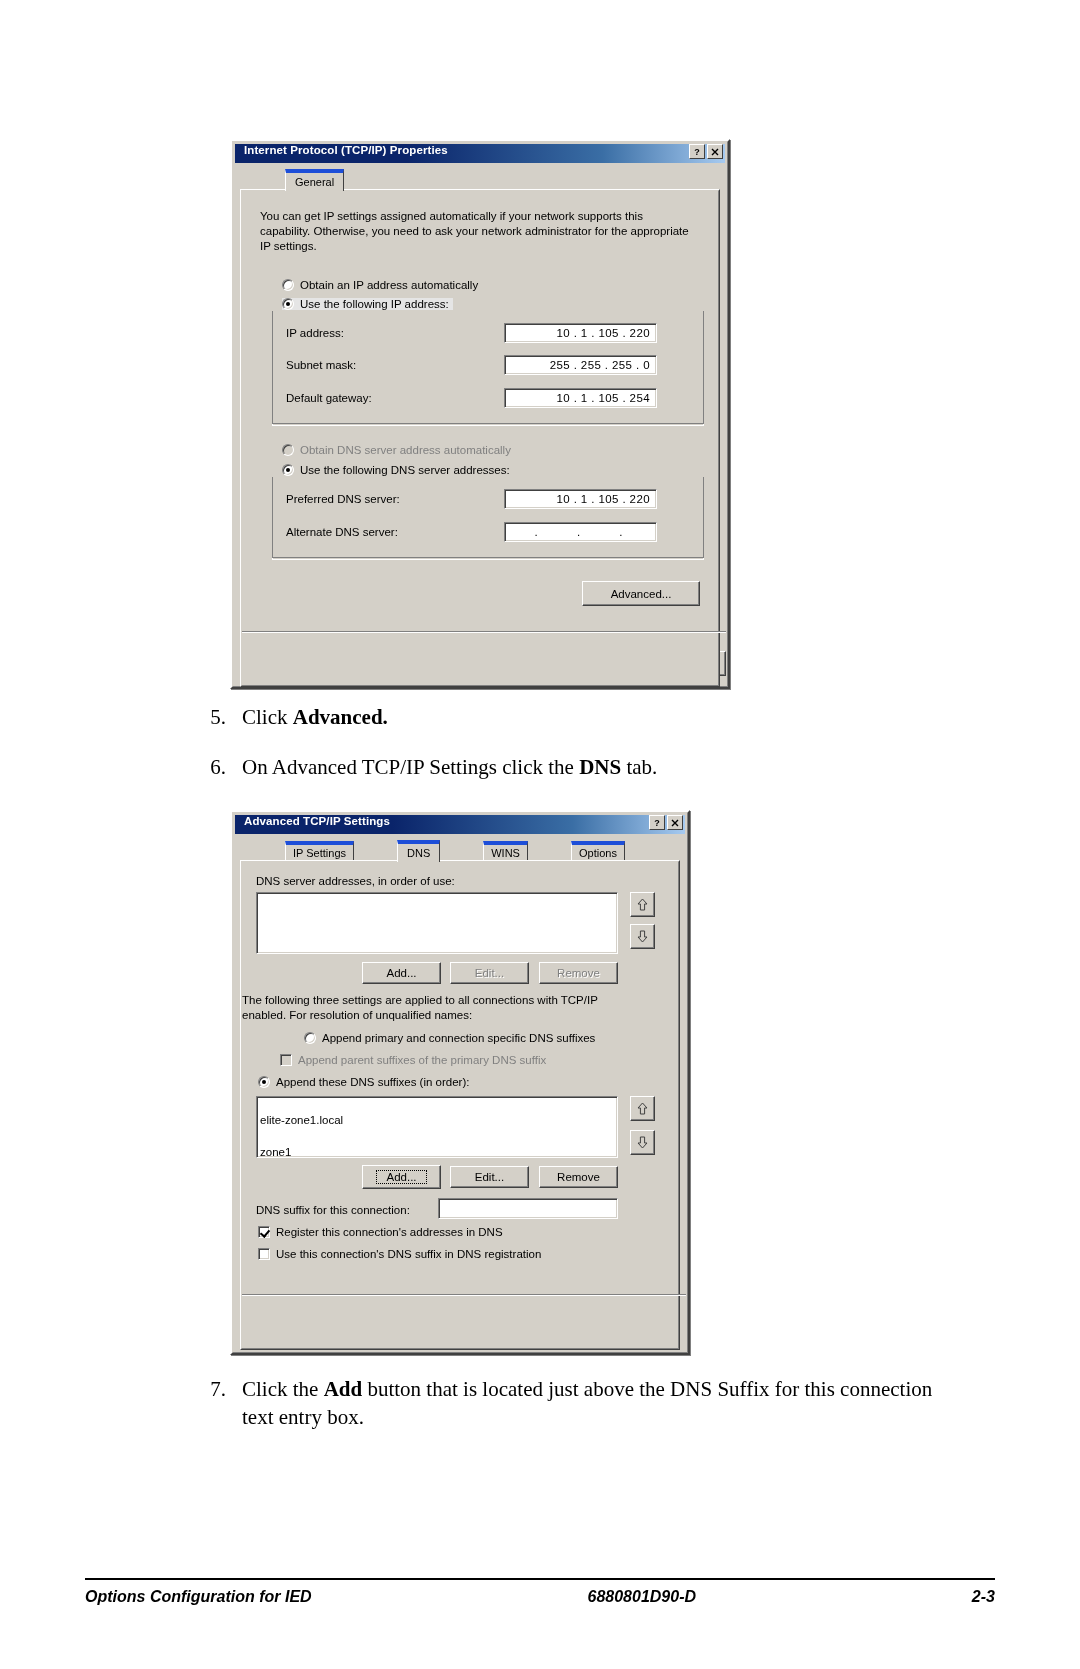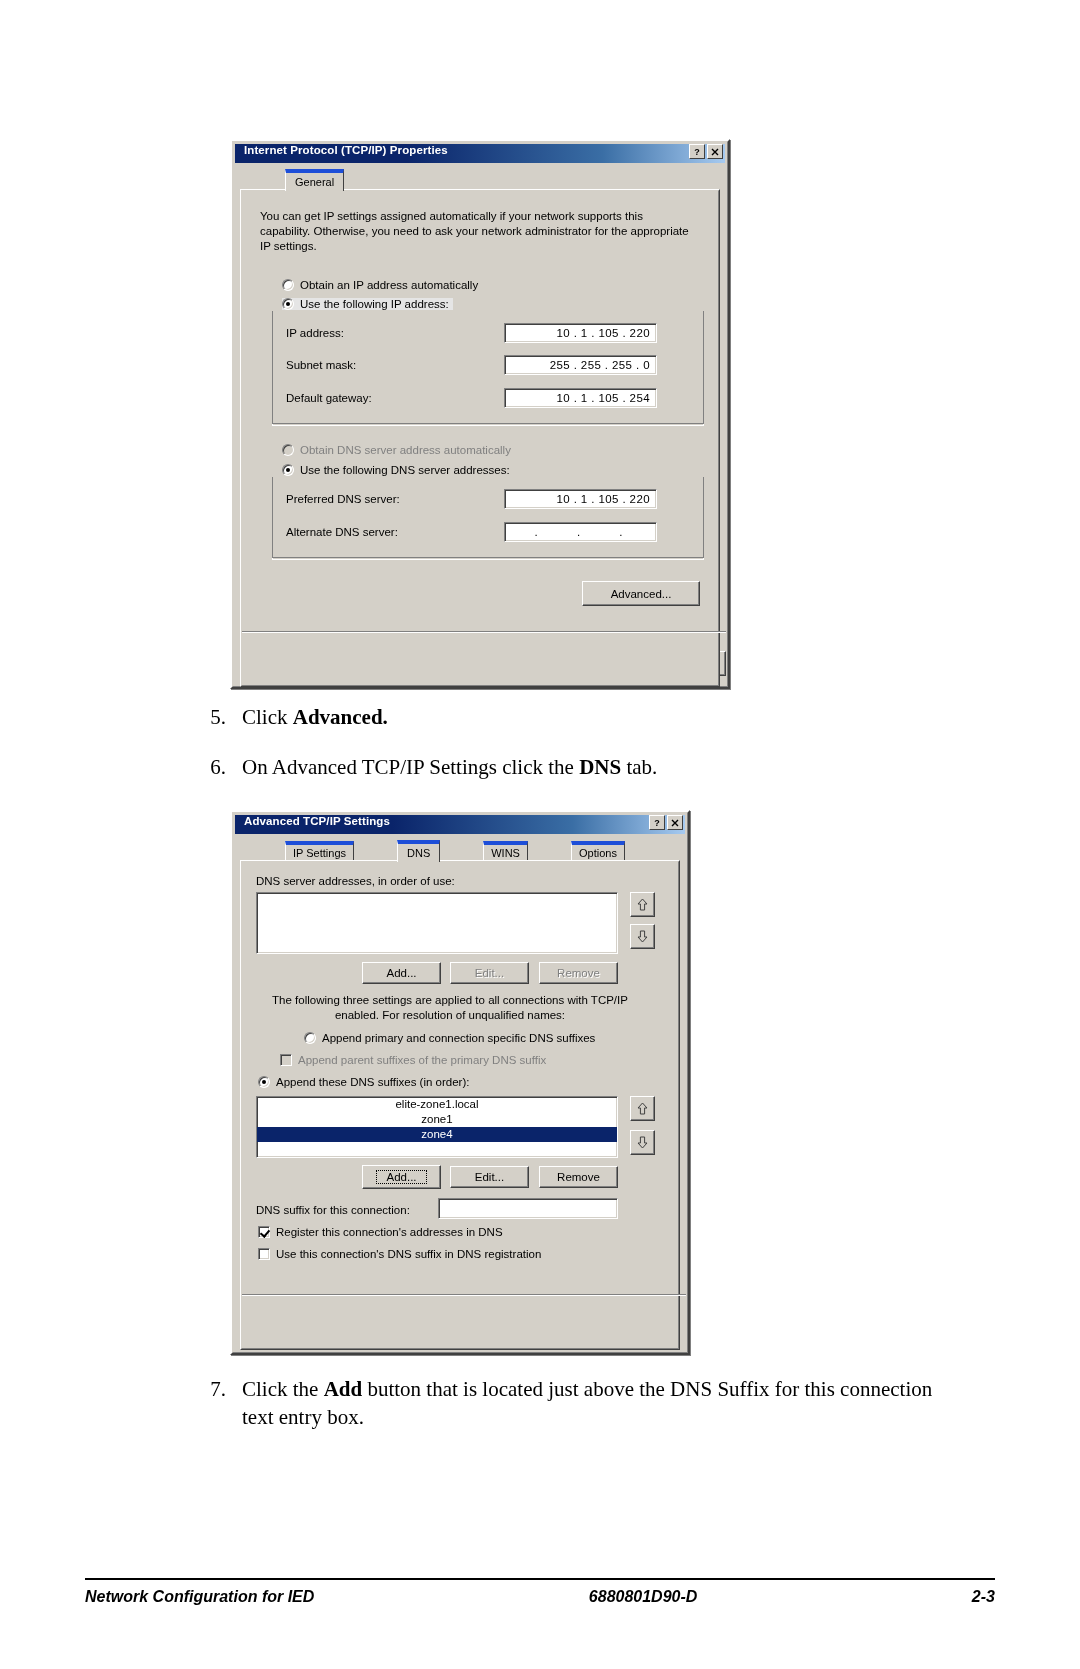--- a/index.html
+++ b/index.html
@@ -177,21 +177,21 @@
 
   
   .listbox {
     background:#fff;
     border-top:1px solid #808080; border-left:1px solid #808080;
     border-right:1px solid #ffffff; border-bottom:1px solid #ffffff;
     box-shadow:inset 1px 1px 0 #404040, inset -1px -1px 0 #d4d0c8;
     font-size:11.5px;
     overflow:hidden;
   }
-  .listbox .row { padding:0 3px; height:15px; line-height:15px; white-space:nowrap;text-align:center; }
+  .listbox .row { padding:16px 3px; height:15px; line-height:15px; white-space:nowrap; }
   .listbox .row.sel { background:#0a246a; color:#fff; }
 
   .arrowbtn {
     background:#d4d0c8;
     border-top:1px solid #ffffff;
     border-left:1px solid #ffffff;
     border-right:1px solid #404040;
     border-bottom:1px solid #404040;
     display:flex; align-items:center; justify-content:center;
     color:#000;
@@ -361,21 +361,21 @@
         <div class="btn" style="position:absolute; left:120px; top:100px; width:79px; height:22px;">
           <span class="inner">Add...</span>
         </div>
         <div class="btn dis" style="position:absolute; left:208px; top:100px; width:79px; height:22px;">
           <span class="inner">Edit...</span>
         </div>
         <div class="btn dis" style="position:absolute; left:297px; top:100px; width:79px; height:22px;">
           <span class="inner">Remove</span>
         </div>
 
-        <div class="body-text" style="position:absolute; left:8px; top:131px; width:400px;text-align:center;">The following three settings are applied to all connections with TCP/IP enabled. For resolution of unqualified names:</div>
+        <div class="body-text" style="position:absolute; left:0; top:131px; width:400px;">The following three settings are applied to all connections with TCP/IP enabled. For resolution of unqualified names:</div>
 
         <div class="optrow" style="position:absolute; left:16px; top:170px;margin-left:46px;">
           <span class="radio"></span>
           <span>Append primary and connection specific DNS suffixes</span>
         </div>
 
         <div class="optrow dim" style="position:absolute; left:38px; top:192px;">
           <span class="cbox dis"></span>
           <span>Append parent suffixes of the primary DNS suffix</span>
         </div>
@@ -439,16 +439,16 @@
   </div>
 </div>
 
 <div class="step" style="left:180px; top:1375px; width:760px;">
   <span class="num">7.</span>
   <span class="txt">Click the <b>Add</b> button that is located just above the DNS Suffix for this connection text entry box.</span>
 </div>
 
 <div class="footer-rule"></div>
 <div class="footer">
-  <span>Network Configuration for IED</span>
+  <span>Options Configuration for IED</span>
   <span>6880801D90-D</span>
   <span>2-3</span>
 </div>
 
 </body></html>

